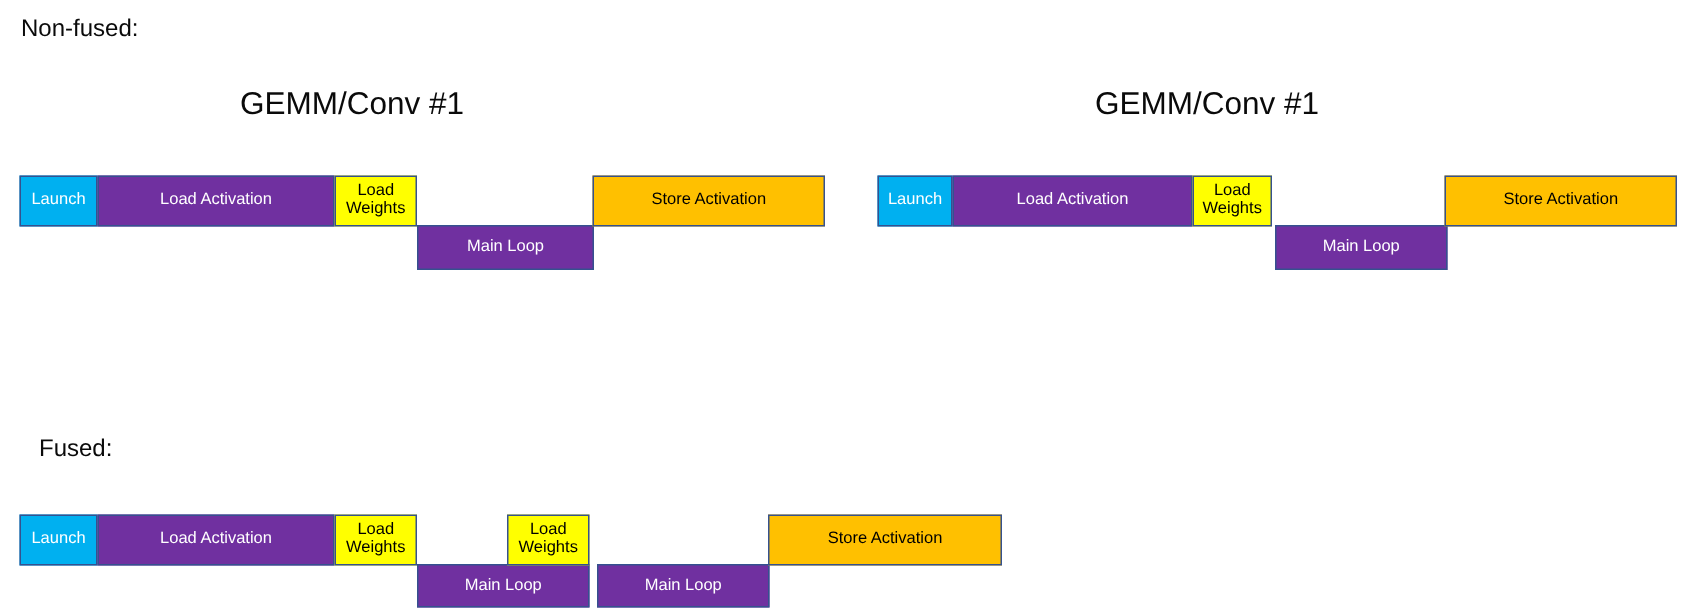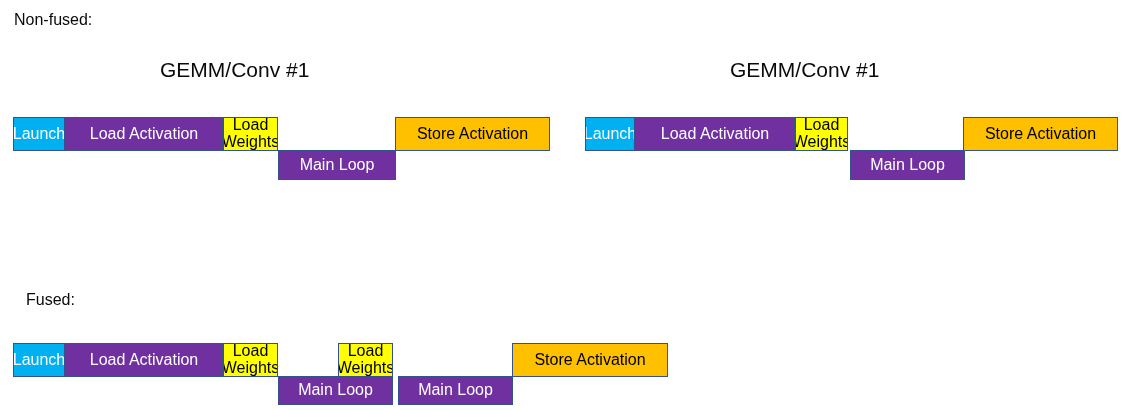--- a/index.html
+++ b/index.html
@@ -34,21 +34,21 @@
   #title-1 { left: 160px; top: 58px; }
   #title-2 { left: 730px; top: 58px; }
   .segment {
     position: absolute;
     box-sizing: border-box;
     border: 1.5px solid #35518F;
     display: flex;
     align-items: center;
     justify-content: center;
     text-align: center;
-    font-size: 16px;
+    font-size: 11px;
     line-height: 1.06;
     padding: 0 1px;
     overflow: hidden;
   }
 </style>
 </head>
 <body>
 
 <div class="page">
   <div class="section-label" id="lbl-nonfused">Non-fused:</div>

